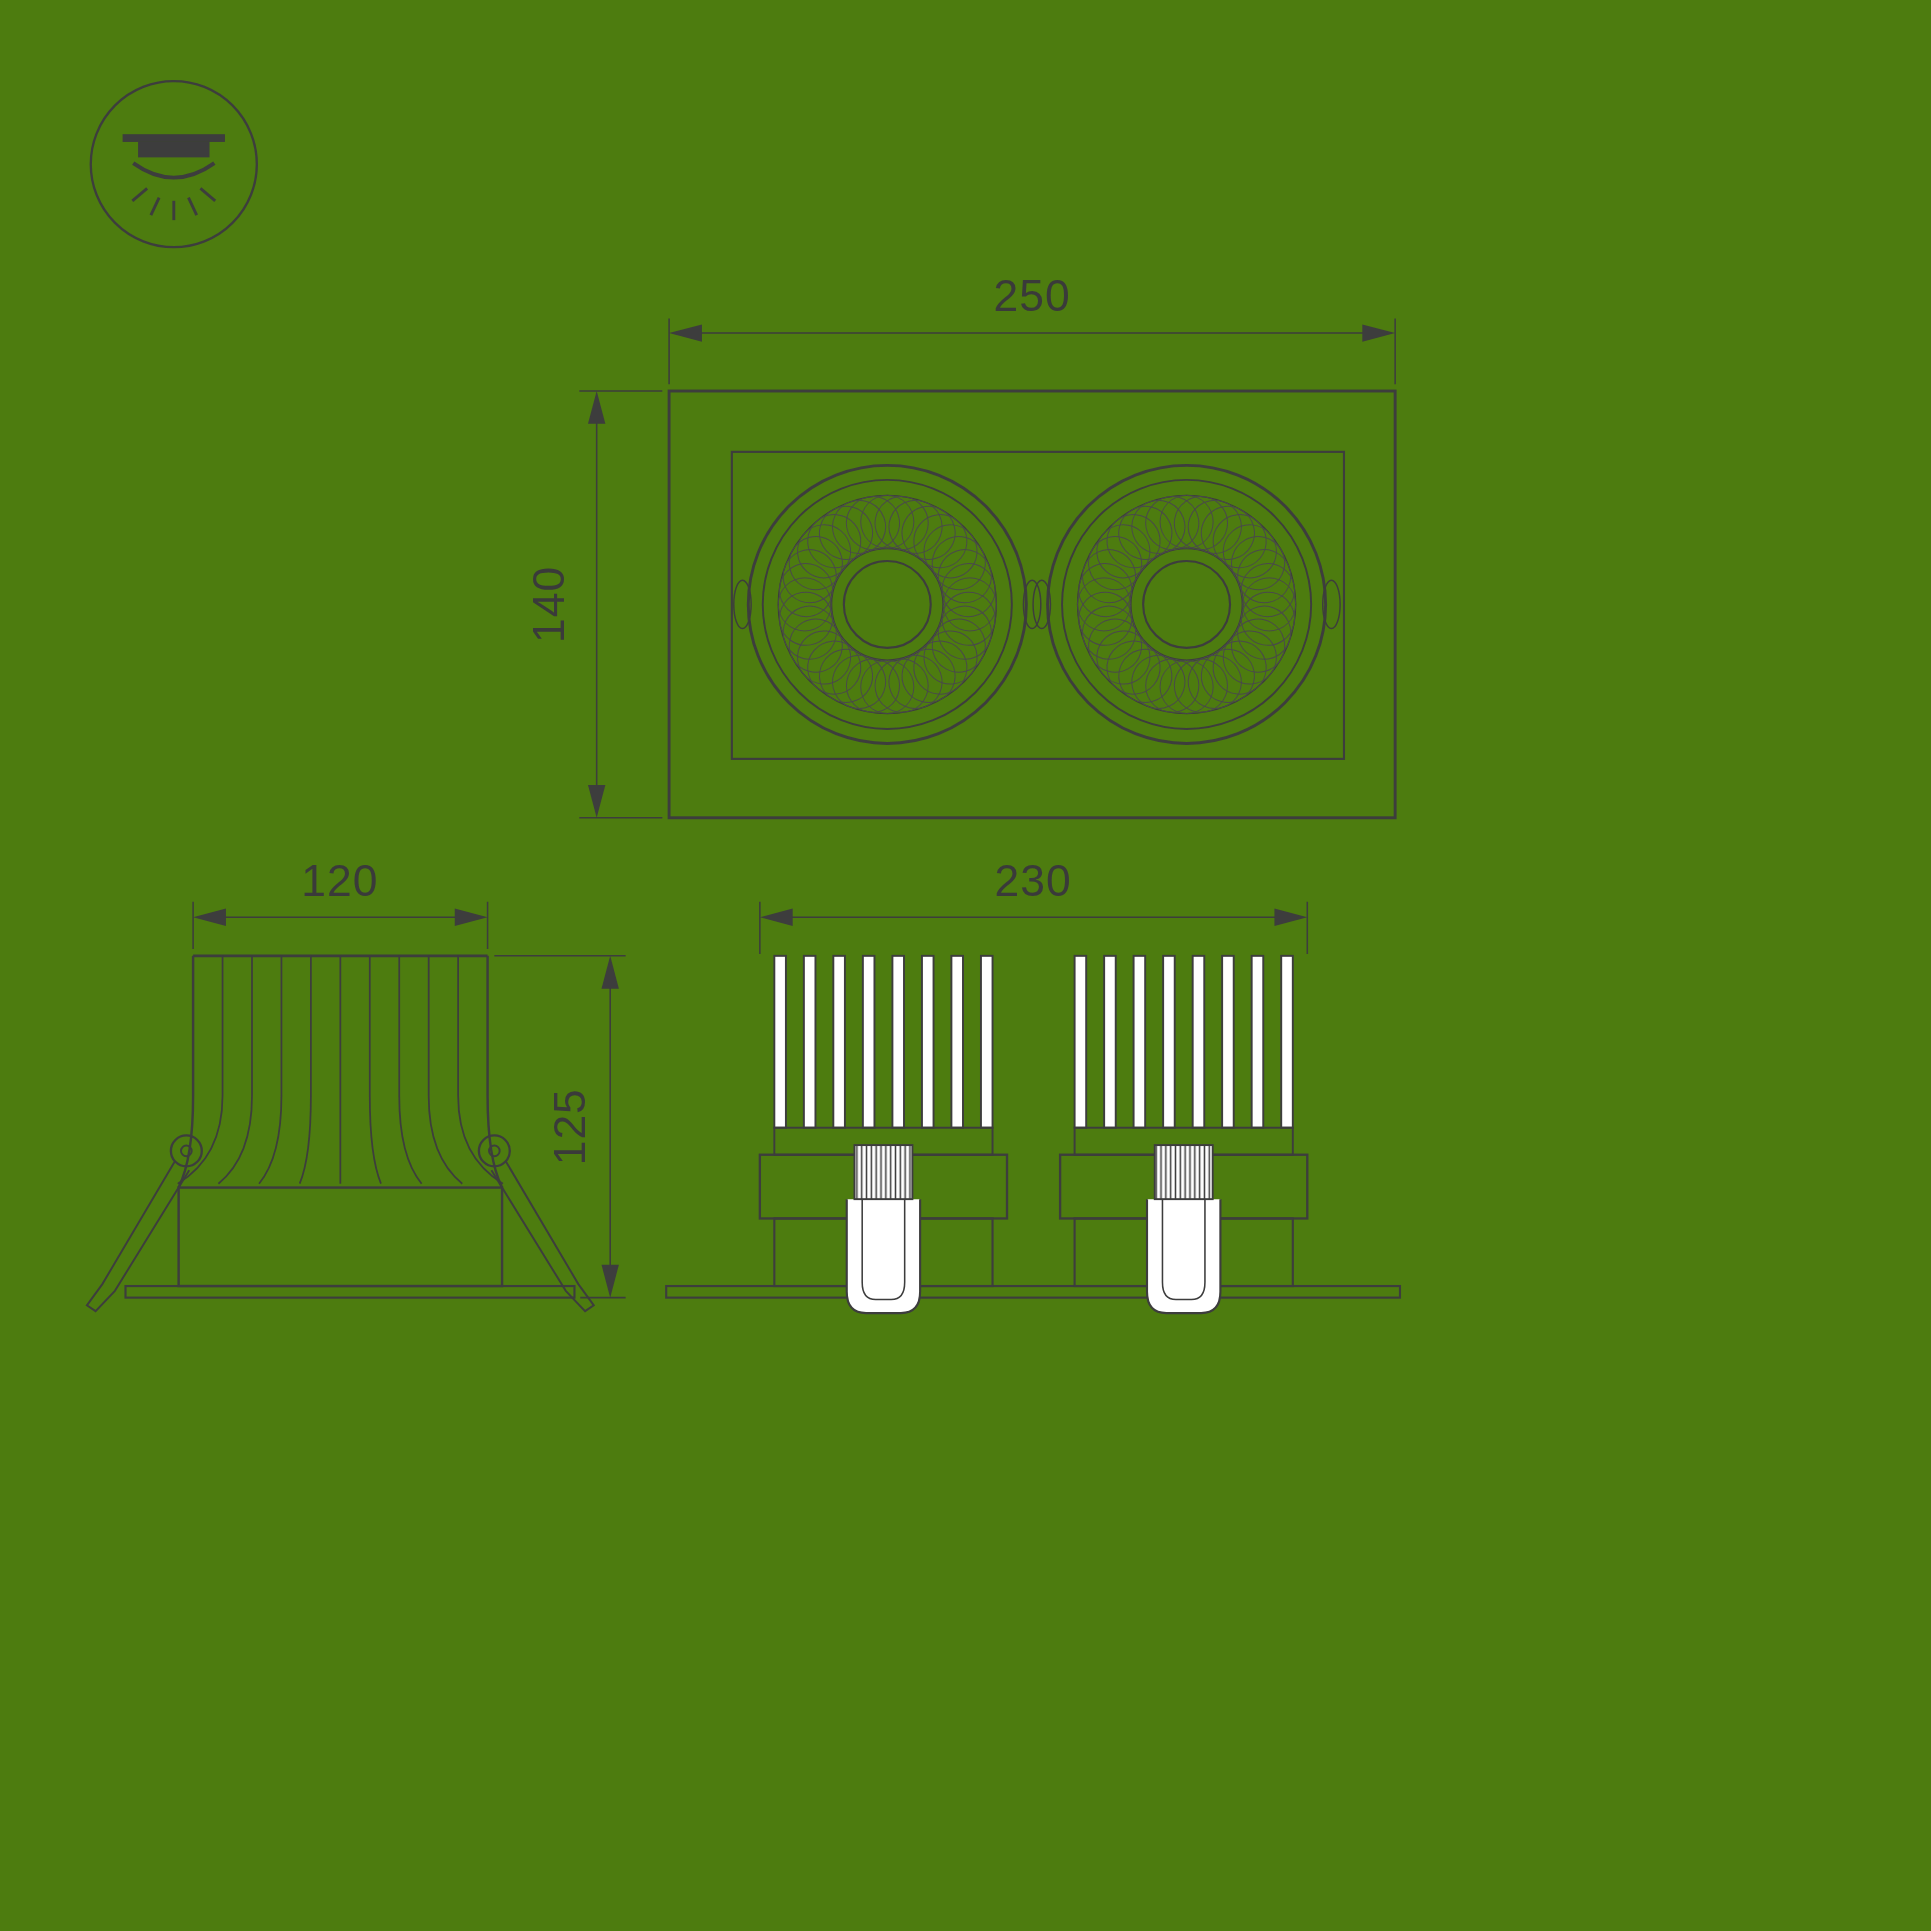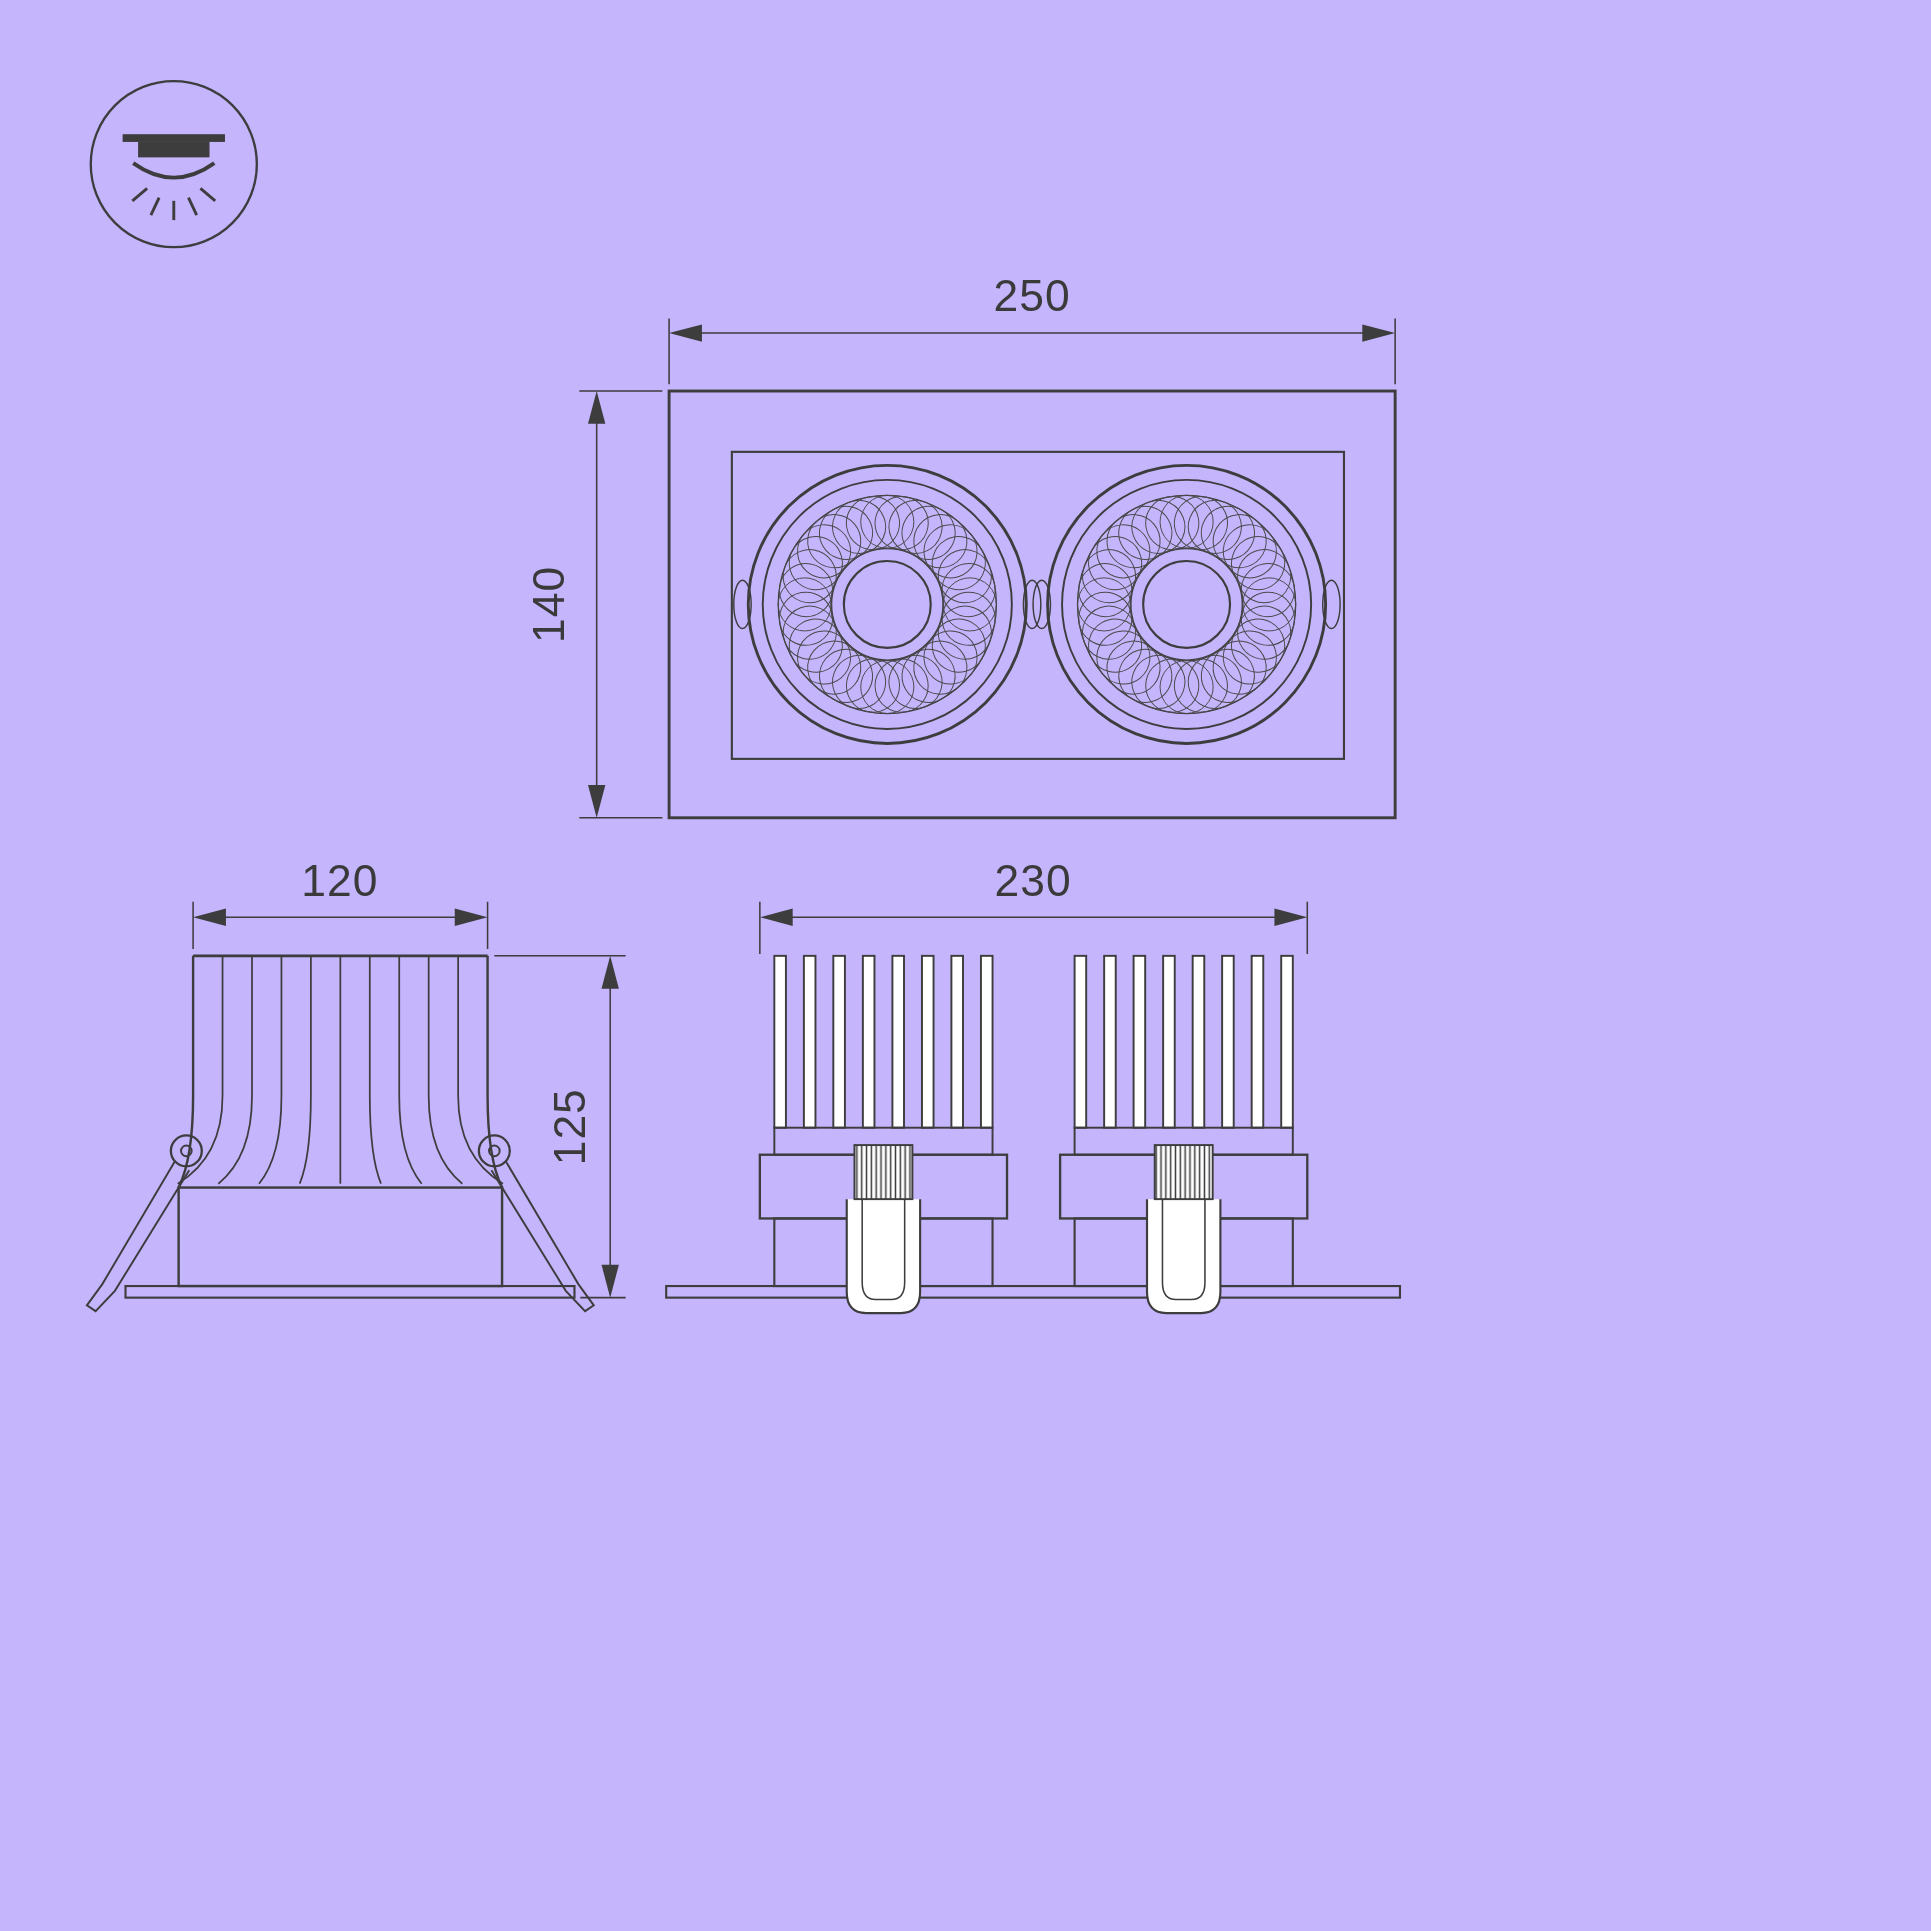--- a/index.html
+++ b/index.html
@@ -1,16 +1,16 @@
 <!DOCTYPE html>
 <html><head>
 <meta charset="utf-8">
 <style>
   html,body{margin:0;padding:0;background:#ffffff;}
-  .canvas{width:1931px;height:1931px;background:#c4b5fd;}
+  .canvas{width:1931px;height:1931px;background:#4d7c0f;}
   svg{display:block;}
   .thin{stroke:#3d3d3d;stroke-width:1.6;fill:none;}
   .arr{fill:#3d3d3d;stroke:none;}
   text.dim{font-family:"Liberation Sans",sans-serif;font-size:46px;fill:#3a3a3a;letter-spacing:1px;}
   g.spiro circle{fill:none;stroke:#4a4a4a;stroke-width:1;}
   g.comb rect{fill:#ffffff;stroke:#3d3d3d;stroke-width:2;}
   g.sidefins path{fill:none;stroke:#3d3d3d;stroke-width:1.8;}
 </style>
 </head>
 <body>

